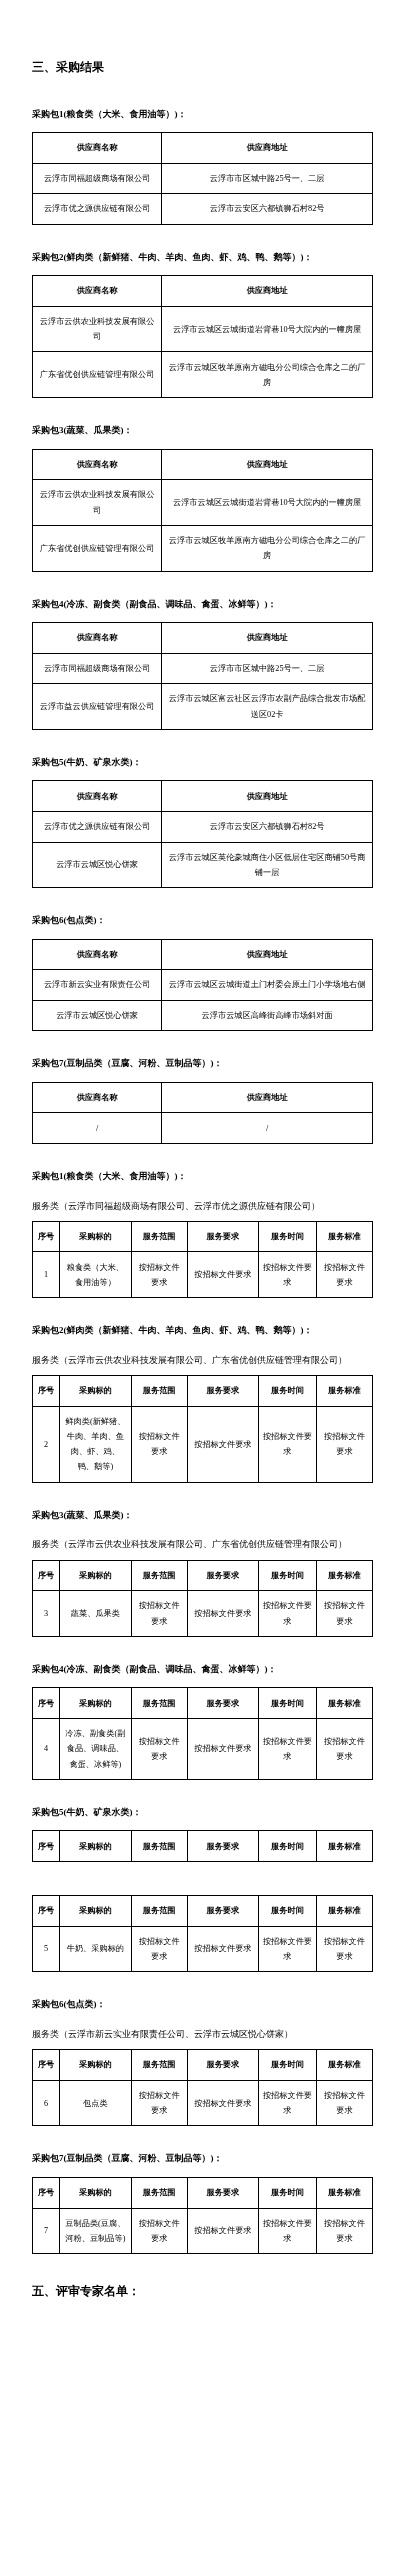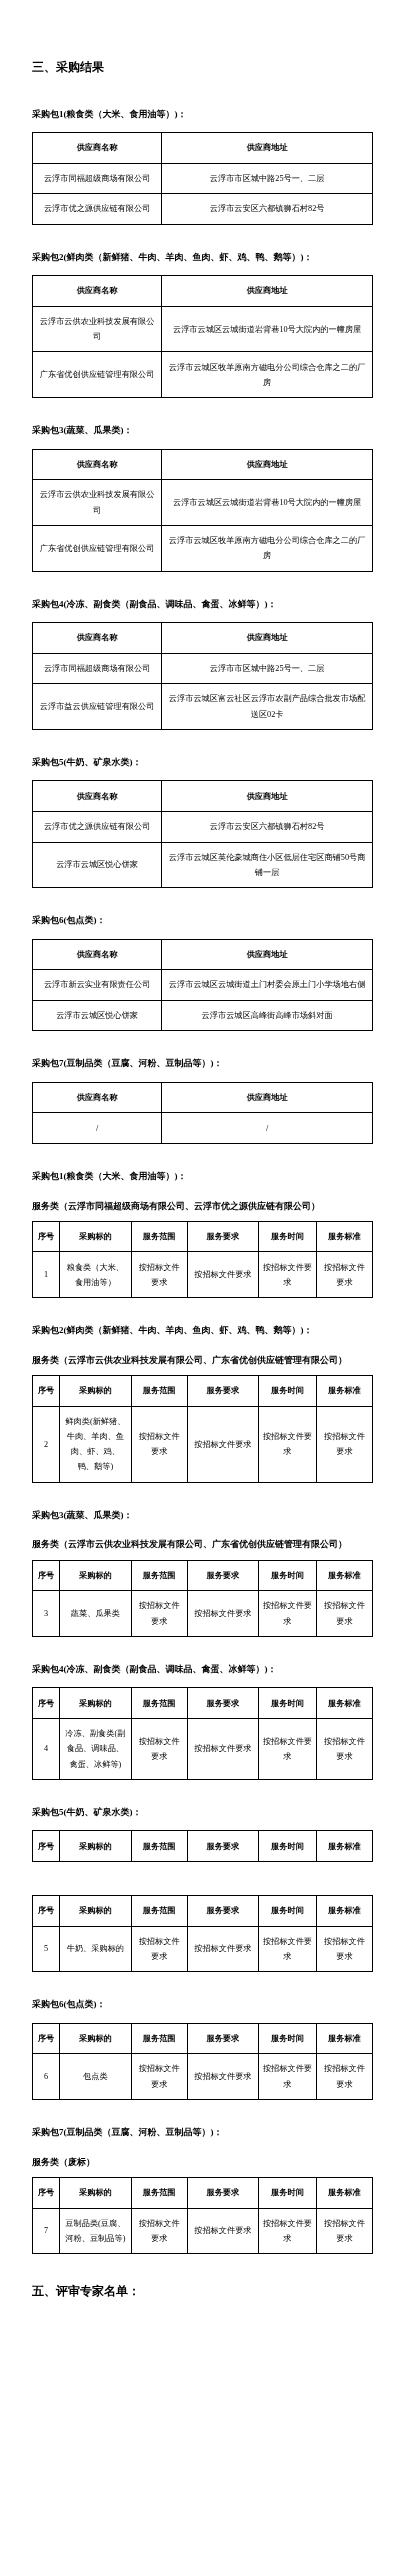--- a/index.html
+++ b/index.html
@@ -3,21 +3,21 @@
 <meta charset="utf-8">
 <style>
   html,body{margin:0;padding:0;background:#ffffff;}
   body{width:409px;min-height:3480px;font-family:"Liberation Serif","DejaVu Serif",serif;color:#000;}
   .page{box-sizing:border-box;width:409px;padding:30px 36px 36px 32px;}
   .title{font-size:11.3px;font-weight:bold;text-align:center;margin:14.4px 0 49px;line-height:1.6;letter-spacing:0.3px;}
   .kv{font-size:8.8px;margin:24px 0;line-height:1.8;}
   .kv b{font-weight:bold;}
   .sec{font-size:12px;font-weight:bold;margin:27px 0;line-height:1.8;}
   .pkg-heading{font-size:9px;font-weight:bold;margin:24px 0 10.3px;line-height:1.8;}
-  .svc-line{font-size:9px;font-weight:bold;margin:13.4px 0 7.2px;line-height:1.8;}
+  .svc-line{font-size:9px;font-weight:normal;margin:13.4px 0 7.2px;line-height:1.8;}
   table.tbl{width:100%;border-collapse:collapse;table-layout:fixed;margin:3.1px 0 0;}
   table.tbl th,table.tbl td{border:0.8px solid #000;font-size:8.2px;text-align:center;vertical-align:middle;padding:7.2px 3.1px;line-height:1.85;word-break:break-all;}
   table.tbl th{font-weight:bold;}
   td.note-cell{text-align:left;line-height:2.3;padding:9.3px 7.2px;}
   .gap{height:30px;}
 </style>
 </head>
 <body>
 
 <div class="page">
@@ -360,20 +360,21 @@
             <td>5</td>
             <td>牛奶、采购标的</td>
             <td>按招标文件要求</td>
             <td>按招标文件要求</td>
             <td>按招标文件要求</td>
             <td>按招标文件要求</td>
           </tr>
         </tbody>
       </table>
       <p class="pkg-heading">采购包6(包点类)：</p>
+      <p class="svc-line">服务类（云浮市新云实业有限责任公司、云浮市云城区悦心饼家）</p>
       <table class="tbl">
         <colgroup>
           <col style="width: 8%;">
           <col style="width: 21%;">
           <col style="width: 16.5%;">
           <col style="width: 21%;">
           <col style="width: 17%;">
           <col style="width: 16.5%;">
         </colgroup>
         <thead>
@@ -391,21 +392,20 @@
             <td>6</td>
             <td>包点类</td>
             <td>按招标文件要求</td>
             <td>按招标文件要求</td>
             <td>按招标文件要求</td>
             <td>按招标文件要求</td>
           </tr>
         </tbody>
       </table>
       <p class="pkg-heading">采购包7(豆制品类（豆腐、河粉、豆制品等）)：</p>
-      <p class="svc-line">服务类（废标）</p>
       <table class="tbl">
         <colgroup>
           <col style="width: 8%;">
           <col style="width: 21%;">
           <col style="width: 16.5%;">
           <col style="width: 21%;">
           <col style="width: 17%;">
           <col style="width: 16.5%;">
         </colgroup>
         <thead>

